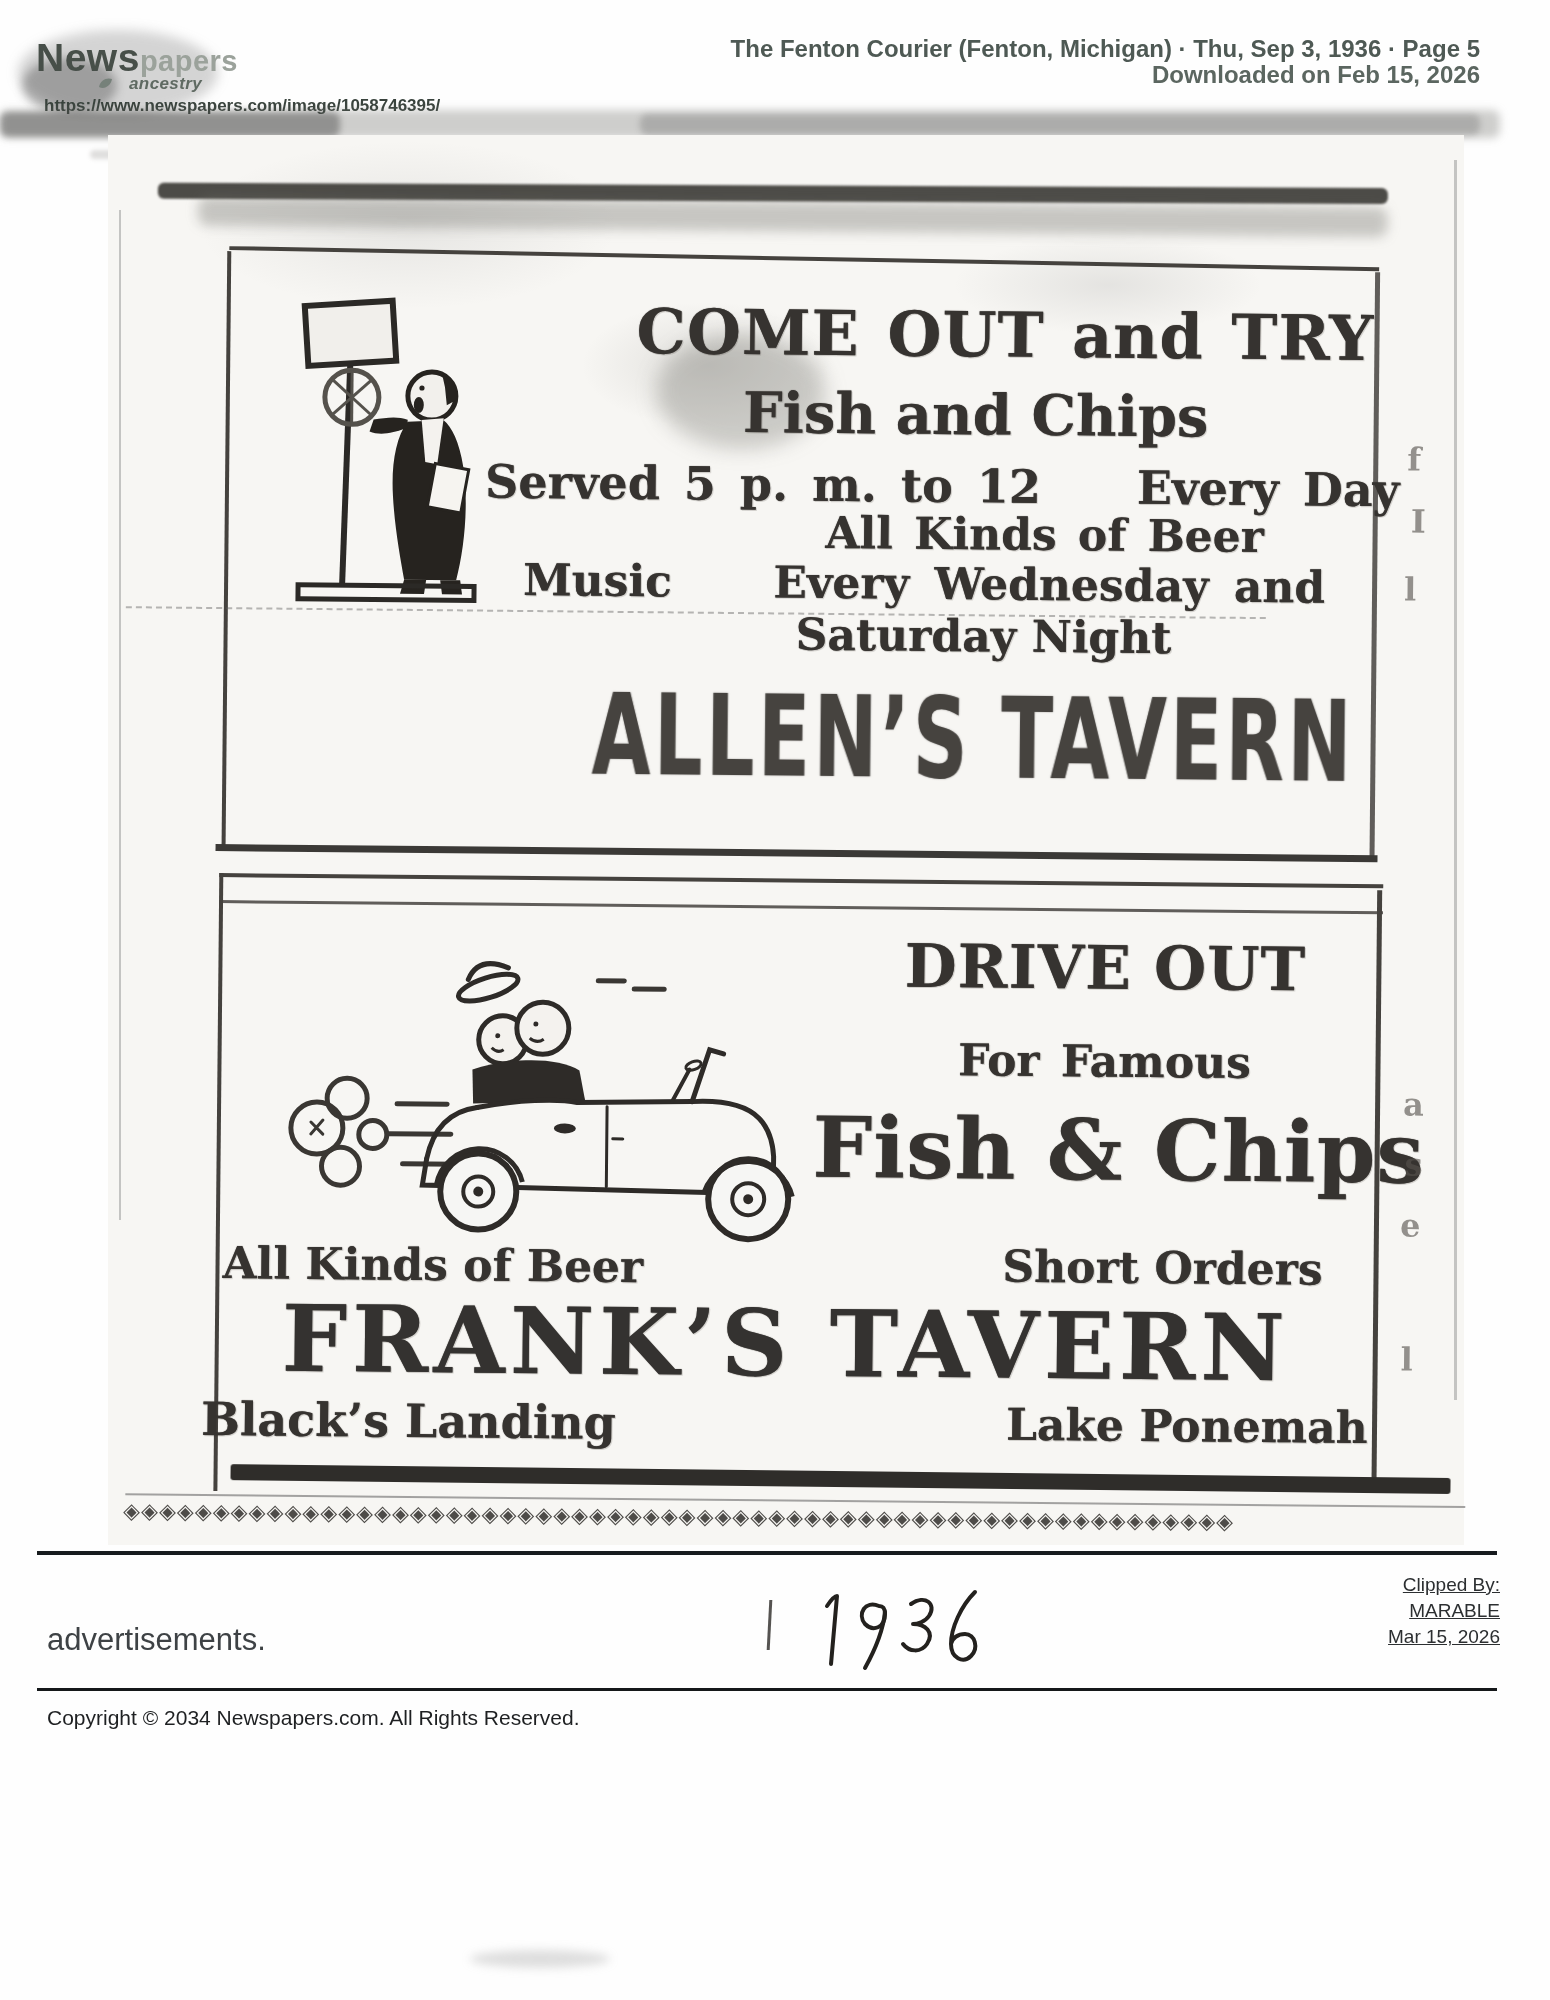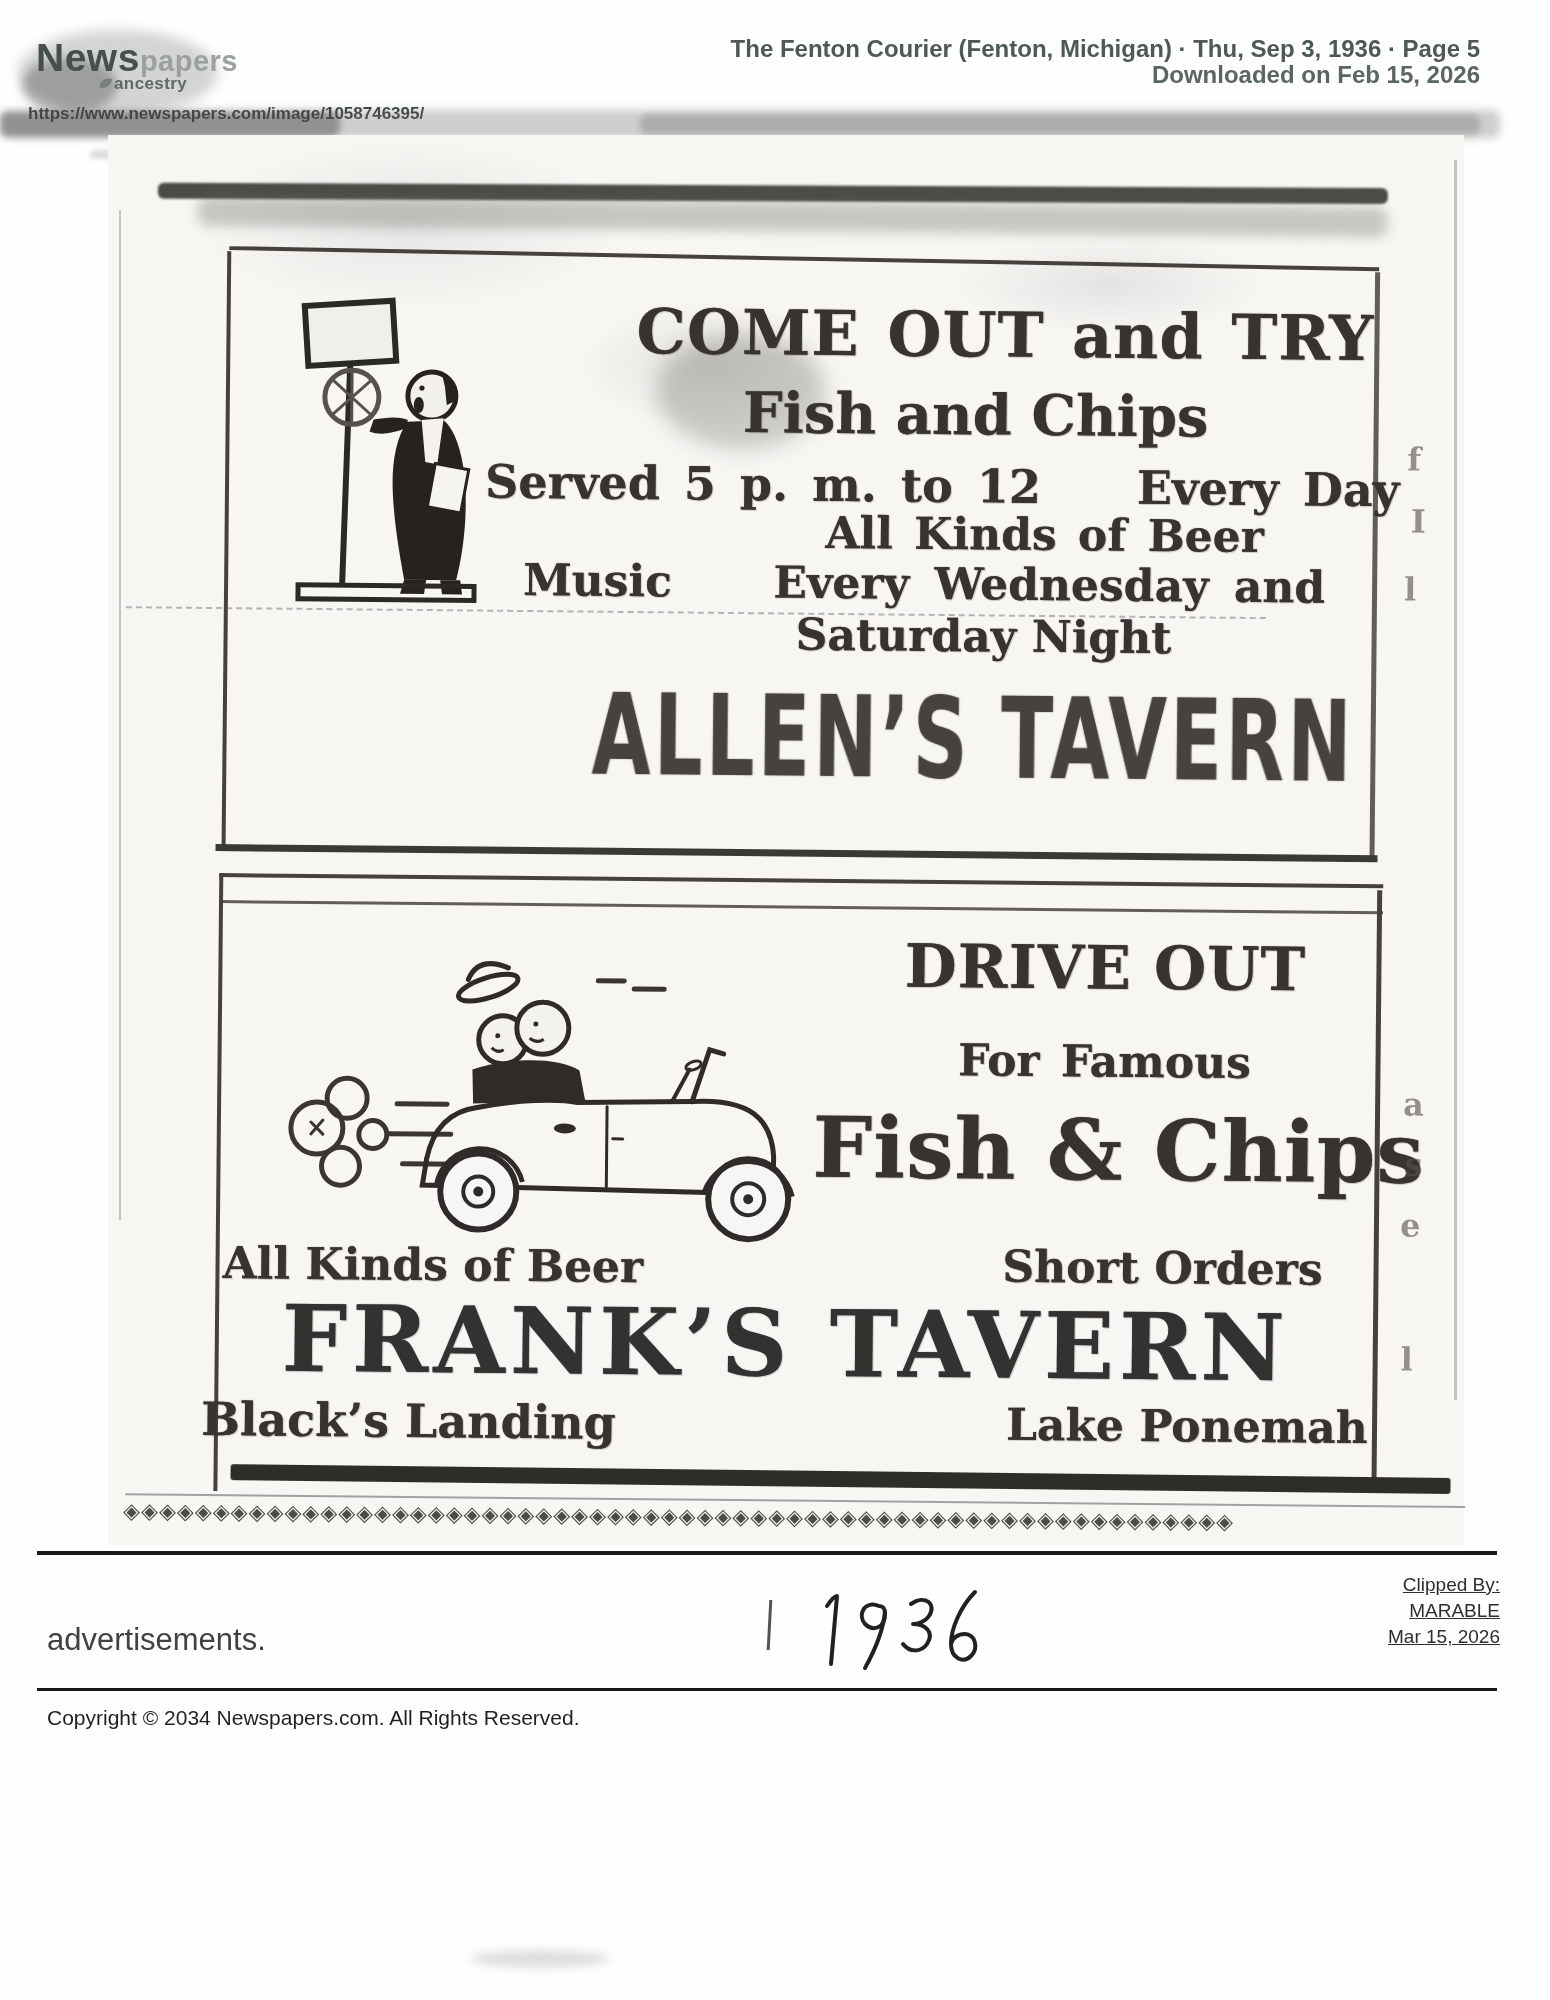--- a/index.html
+++ b/index.html
@@ -51,27 +51,27 @@
 <body>
 
 <div class="page">
 
   <div class="smudge abs" style="left:18px;top:30px;width:200px;height:85px;background:rgba(105,105,105,.28);filter:blur(6px);"></div>
   <div class="smudge abs" style="left:22px;top:58px;width:95px;height:55px;background:rgba(70,70,70,.38);filter:blur(5px);"></div>
 
   <div class="abs" style="left:36px;top:36px;">
     <span class="logo-news">News</span><span class="logo-papers">papers</span>
   </div>
-  <div class="abs" style="left:98px;top:74px;display:flex;align-items:center;gap:1px;">
+  <div class="abs" style="left:98px;top:74px;display:flex;align-items:center;gap:16px;font-style:italic;">
     <svg width="15" height="15" viewBox="0 0 15 15">
       <path d="M1,10 C2,3 9,0 14,2 C13,8 7,13 1,10 Z" fill="#76817a"></path>
     </svg>
     <span class="byline">ancestry</span>
   </div>
-  <div class="abs url" style="left:28px;top:96px;margin-top:8px;">https://www.newspapers.com/image/1058746395/</div>
+  <div class="abs url" style="left:44px;top:96px;">https://www.newspapers.com/image/1058746395/</div>
 
   <div class="abs src hdr-gray" style="left:600px;top:35px;width:880px;">The Fenton Courier (Fenton, Michigan) · Thu, Sep 3, 1936 · Page 5</div>
   <div class="abs src" style="left:600px;top:61px;width:880px;color:#5b6660;font-weight:700;">Downloaded on Feb 15, 2026</div>
 
   <div class="smudge abs" style="left:0;top:110px;width:1500px;height:28px;border-radius:8px;background:rgba(115,113,108,.34);filter:blur(4px);"></div>
   <div class="smudge abs" style="left:0;top:112px;width:340px;height:25px;border-radius:8px;background:rgba(55,55,55,.40);filter:blur(3px);"></div>
   <div class="smudge abs" style="left:640px;top:114px;width:840px;height:21px;border-radius:8px;background:rgba(85,85,85,.28);filter:blur(3px);"></div>
   <div class="smudge abs" style="left:90px;top:150px;width:1360px;height:9px;border-radius:5px;background:rgba(125,123,118,.24);filter:blur(2px);"></div>
 
   <div class="scan">

